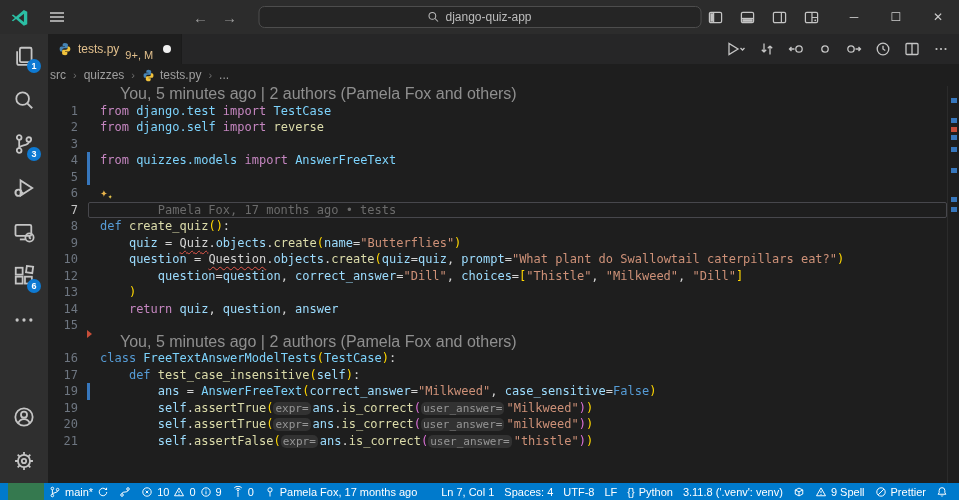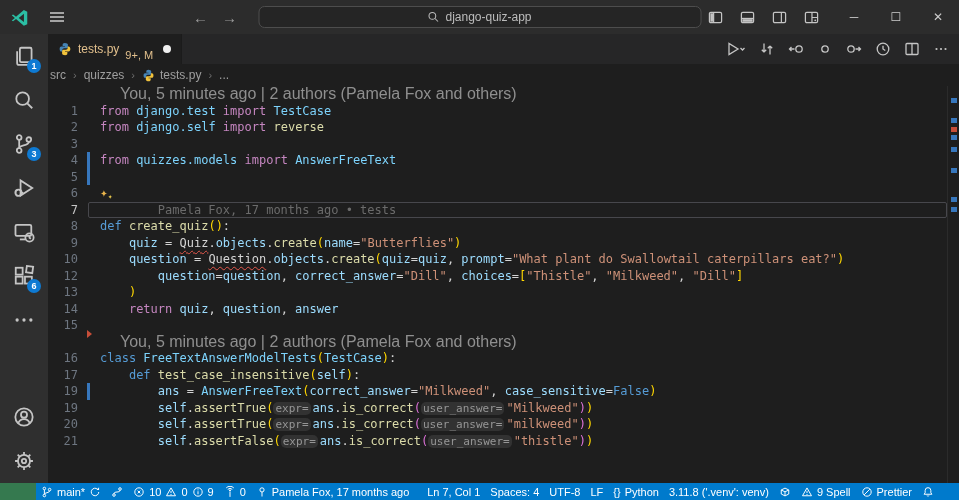--- a/index.html
+++ b/index.html
@@ -78,22 +78,22 @@
   .overview { position:absolute; right:0; top:0; bottom:0; width:12px; border-left:1px solid #2b2b2b; }
   .ov-mark { position:absolute; left:3px; width:6px; height:5px; }
 
   
   .statusbar { position:absolute; left:0; right:0; bottom:0; height:17px; background:#007acc;
                display:flex; align-items:center; font-size:11px; color:#fff; }
   .sb-remote { width:36px; height:17px; background:#35794f; display:flex; align-items:center;
                justify-content:center; flex:none; cursor:pointer; }
   .sb-item { display:flex; align-items:center; gap:4px; padding:0 5px; height:17px; cursor:pointer; white-space:nowrap; }
   .sb-item svg { width:12px; height:12px; }
-  .sb-left { display:flex; align-items:center; }
-  .sb-right { margin-left:auto; display:flex; align-items:center; padding-right:20px; }
+  .sb-left { display:flex; align-items:center;margin-left:8px; }
+  .sb-right { margin-left:auto; display:flex; align-items:center; padding-right:6px; }
   .ic svg, .ab-item svg { display:block; }
 </style>
 </head>
 <body>
 
 <div class="window">
 
   <div class="titlebar">
     <svg class="tb-logo" viewBox="0 0 24 24">
       <path fill="#2bbfa4" d="M17.5 2.5 L7.6 11 L3.9 8.2 L2.2 9.1 L6.2 12.5 L2.2 15.9 L3.9 16.8 L7.6 14 L17.5 22.5 L21.8 20.4 V4.6 Z M17.6 7.2 V17.8 L11 12.5 Z"></path>

